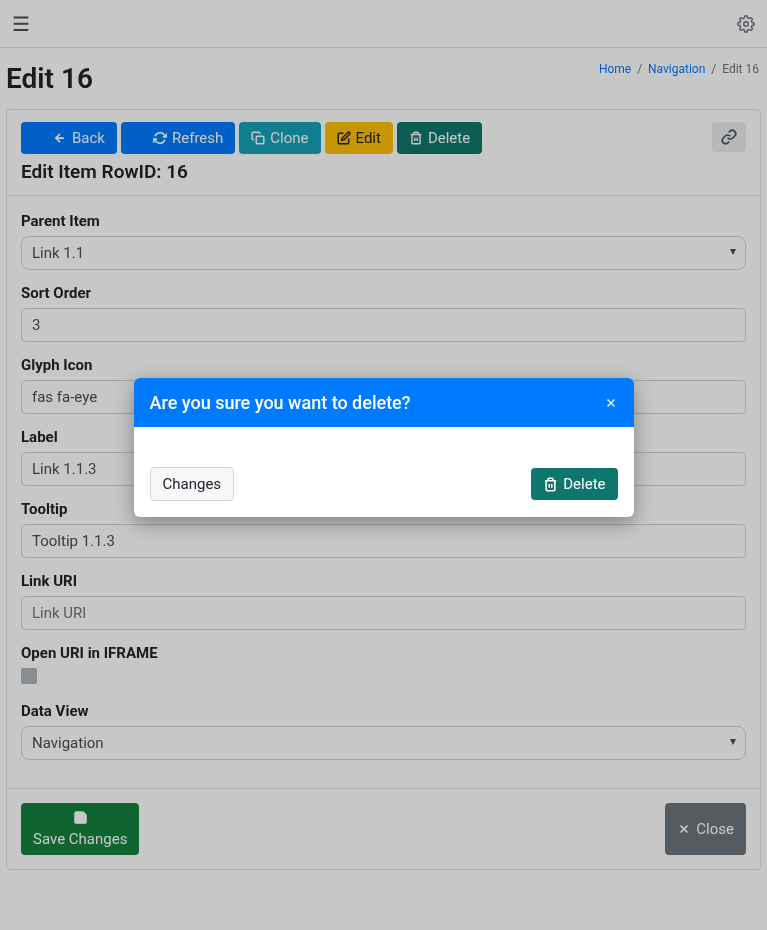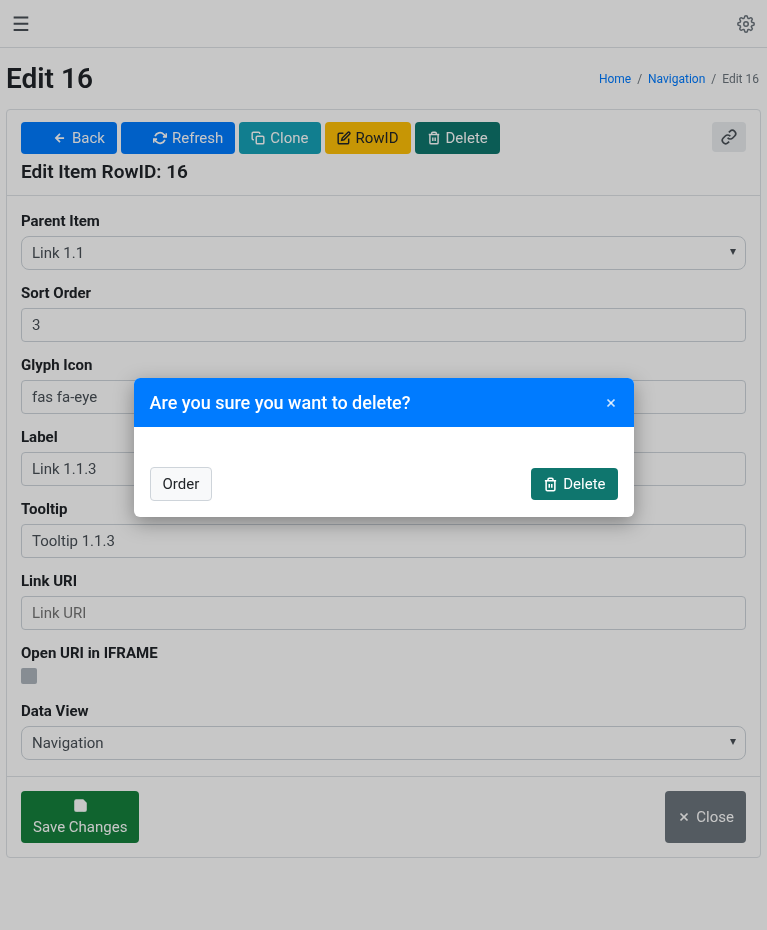--- a/index.html
+++ b/index.html
@@ -28,21 +28,20 @@
 }
 .gear {
   font-size: 18px;
   color: #6c757d;
   cursor: pointer;
   position: relative;
 }
 .header-row {
   display: flex;
   justify-content: space-between;
-  align-items: center;
   padding: 14px 8px 14px 6px;
 }
 .page-title {
   font-size: 28px;
   font-weight: 600;
 }
 .breadcrumb {
   font-size: 12px;
   color: #6c757d;
 }
@@ -233,21 +232,21 @@
           </span>
         <span>Clone</span>
       </button>
       <button class="btn btn-warning">
         <span class="icon">
             <svg width="14" height="14" viewBox="0 0 24 24" fill="none" stroke="#212529" stroke-width="2.5">
               <path d="M11 4H4a2 2 0 0 0-2 2v14a2 2 0 0 0 2 2h14a2 2 0 0 0 2-2v-7"></path>
               <path d="M18.5 2.5a2.1 2.1 0 0 1 3 3L12 15l-4 1 1-4 9.5-9.5z"></path>
             </svg>
           </span>
-        <span>RowID</span>
+        <span>Edit</span>
       </button>
       <button class="btn btn-danger">
         <span class="icon">
             <svg width="14" height="14" viewBox="0 0 24 24" fill="none" stroke="#fff" stroke-width="2.5">
               <path d="M3 6h18M8 6V4a2 2 0 0 1 2-2h4a2 2 0 0 1 2 2v2m3 0v14a2 2 0 0 1-2 2H7a2 2 0 0 1-2-2V6h14zM10 11v6M14 11v6"></path>
             </svg>
           </span>
         <span>Delete</span>
       </button>
     </div>
@@ -288,21 +287,21 @@
     <div class="form-group">
       <label>Link URI</label>
       <input class="form-control" placeholder="Link URI" style="">
     </div>
     <div class="form-group">
       <label>Open URI in IFRAME</label>
       <div>
         <span class="checkbox-wrap"></span>
       </div>
     </div>
-    <div class="form-group" style="margin-bottom:0;">
+    <div class="form-group" style="margin-bottom:12px;">
       <label>Data View</label>
       <div class="select-wrap">
         <select class="form-control">
           <option>Navigation</option>
         </select>
       </div>
     </div>
   </div>
 
   <div class="card-footer">
@@ -335,21 +334,21 @@
       <button class="modal-close">
         <svg width="14" height="14" viewBox="0 0 24 24" fill="none" stroke="currentColor" stroke-width="3">
             <line x1="18" y1="6" x2="6" y2="18"></line>
             <line x1="6" y1="6" x2="18" y2="18"></line>
           </svg>
       </button>
     </div>
     <div class="modal-body"></div>
     <div class="modal-footer">
       <button class="btn btn-light">
-        <span>Order</span>
+        <span>Changes</span>
       </button>
       <button class="btn btn-danger">
         <span class="icon">
             <svg width="15" height="15" viewBox="0 0 24 24" fill="none" stroke="#fff" stroke-width="2.5">
               <path d="M3 6h18M8 6V4a2 2 0 0 1 2-2h4a2 2 0 0 1 2 2v2m3 0v14a2 2 0 0 1-2 2H7a2 2 0 0 1-2-2V6h14zM10 11v6M14 11v6"></path>
             </svg>
           </span>
         <span>Delete</span>
       </button>
     </div>

